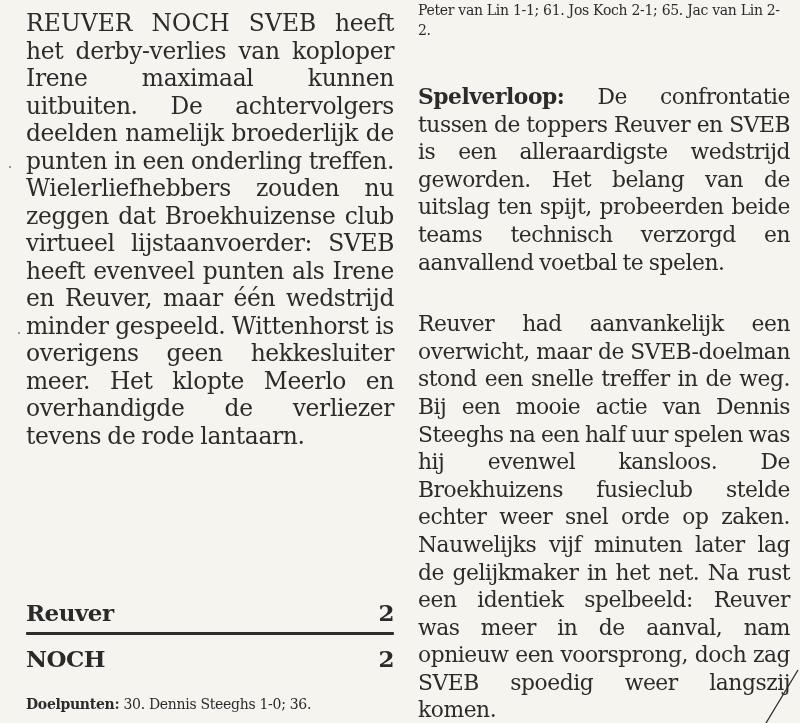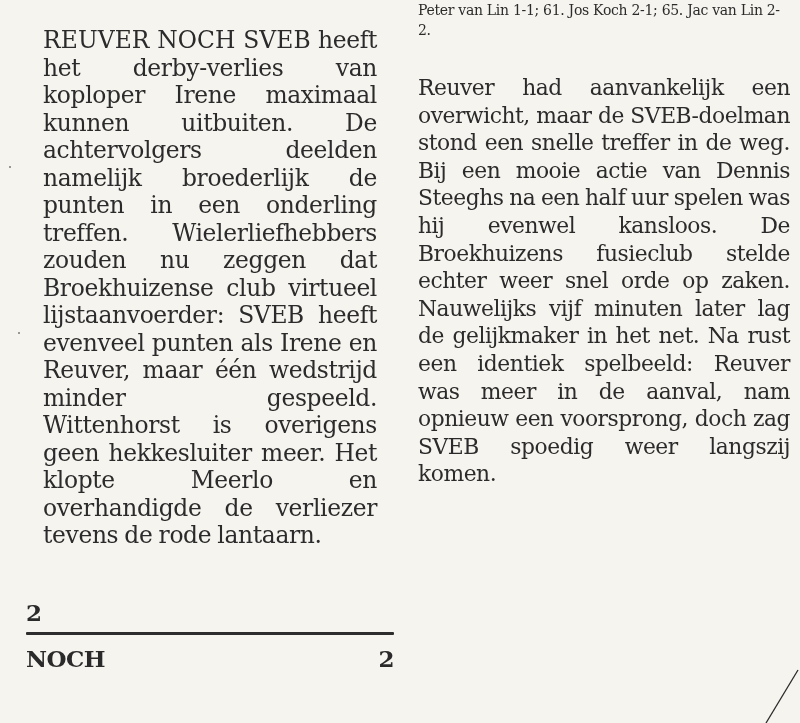--- a/index.html
+++ b/index.html
@@ -26,21 +26,21 @@
     }
     .col-left {
       left: 26px;
       width: 368px;
     }
     .col-right {
       left: 418px;
       width: 372px;
     }
     .lead {
-      margin: 17px;
+      margin: 0;
       padding-top: 10px;
       font-size: 23.4px;
       line-height: 27.5px;
       text-align: justify;
       letter-spacing: -0.35px;
       word-spacing: -1px;
     }
     .lead .caps {
       letter-spacing: 0.1px;
     }
@@ -117,33 +117,38 @@
 <body>
 
 <div class="page">
 
   <div class="col col-left">
     <p class="lead"><span class="caps">REUVER NOCH SVEB</span> <span>heeft het derby-verlies van koploper Irene maximaal kunnen uitbuiten. De achtervolgers deelden namelijk broederlijk de punten in een onderling treffen. Wielerliefhebbers zouden nu zeggen dat Broekhuizense club virtueel lijstaanvoerder: SVEB heeft evenveel punten als Irene en Reuver, maar één wedstrijd minder gespeeld. Wittenhorst is overigens geen hekkesluiter meer. Het klopte Meerlo en overhandigde de verliezer tevens de rode lantaarn.</span></p>
   </div>
 
   <div class="score-block">
     <div class="score-row">
+      <span>Reuver</span>
       <span>2</span>
     </div>
     <div class="score-rule"></div>
     <div class="score-row">
       <span>NOCH</span>
       <span>2</span>
     </div>
   </div>
 
+  <div class="goals">
+    <span class="label">Doelpunten:</span><span> 30. Dennis Steeghs 1-0; 36.</span>
+  </div>
 
   <div class="col col-right">
     <p class="goals-cont">Peter van Lin 1-1; 61. Jos Koch 2-1; 65. Jac van Lin 2-2.</p>
 
+    <p class="para para-1"><span class="run-in">Spelverloop:</span><span> De confrontatie tussen de toppers Reuver en SVEB is een alleraardigste wedstrijd geworden. Het belang van de uitslag ten spijt, probeerden beide teams technisch verzorgd en aanvallend voetbal te spelen.</span></p>
 
     <p class="para para-2">Reuver had aanvankelijk een overwicht, maar de SVEB-doelman stond een snelle treffer in de weg. Bij een mooie actie van Dennis Steeghs na een half uur spelen was hij evenwel kansloos. De Broekhuizens fusieclub stelde echter weer snel orde op zaken. Nauwelijks vijf minuten later lag de gelijkmaker in het net. Na rust een identiek spelbeeld: Reuver was meer in de aanval, nam opnieuw een voorsprong, doch zag SVEB spoedig weer langszij komen.</p>
   </div>
 
   <svg class="fold-line" viewBox="0 0 40 55">
     <line x1="38" y1="2" x2="6" y2="55" stroke="#2b2b2b" stroke-width="1.3"></line>
   </svg>
 
   <div class="speck" style="left:9px; top:166px;"></div>
   <div class="speck" style="left:18px; top:332px;"></div>

